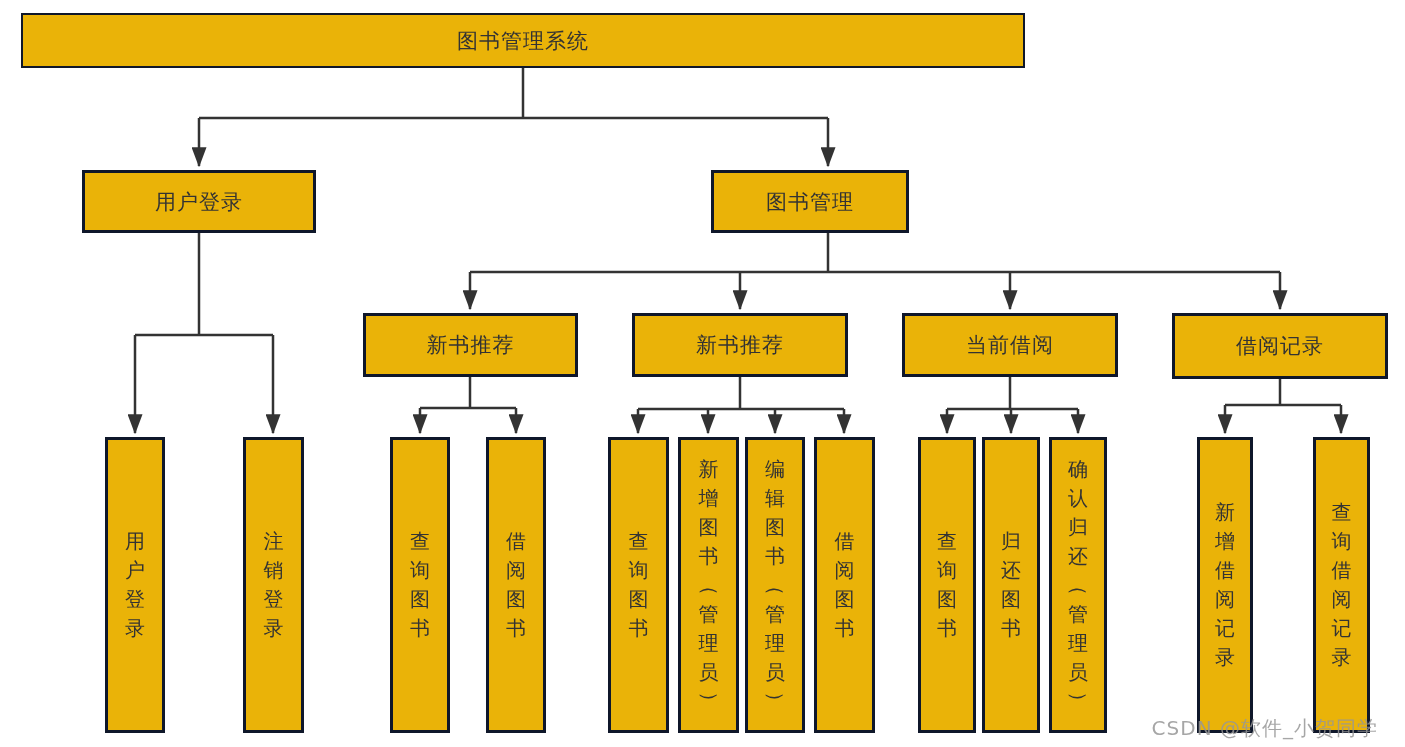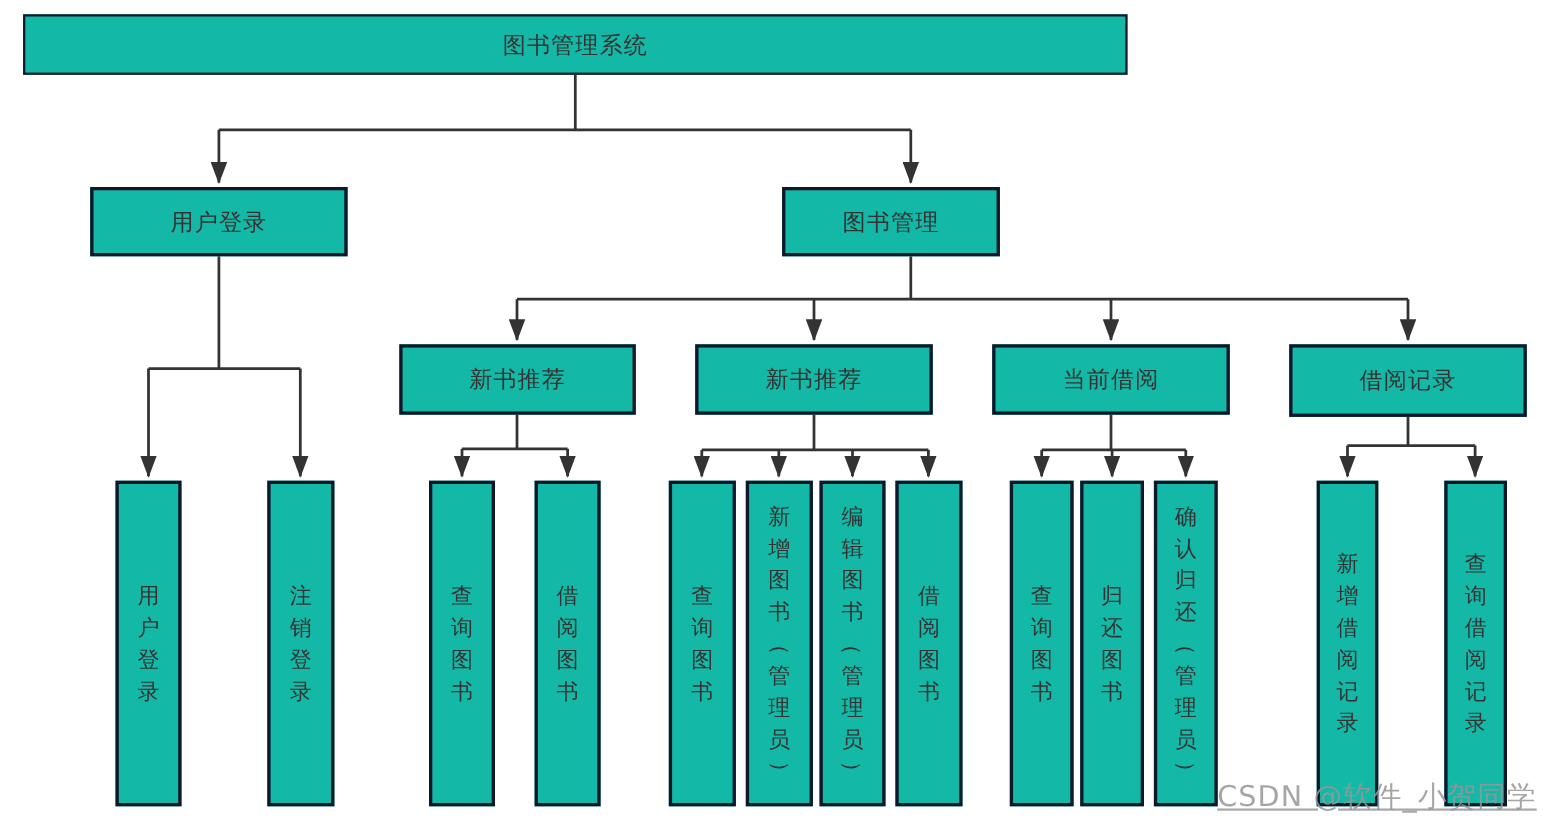--- a/index.html
+++ b/index.html
@@ -2,21 +2,21 @@
 <html><head>
 <meta charset="utf-8">
 <style>
   html,body{margin:0;padding:0;background:#fff;}
   #canvas{
     position:relative;width:1405px;height:747px;background:#fff;overflow:hidden;
     font-family:"DejaVu Sans","Liberation Sans",sans-serif;color:#333;
   }
   #wires{position:absolute;left:0;top:0;z-index:0;}
   .box{
-    position:absolute;box-sizing:border-box;background:#14b8a6;border:3px solid #0f172a;
+    position:absolute;box-sizing:border-box;background:#eab308;border:3px solid #0f172a;
     display:flex;align-items:center;justify-content:center;z-index:1;
   }
   .h-label{font-size:21px;letter-spacing:1px;white-space:nowrap;}
   
   #n-root{left:21px;top:13px;width:1004px;height:55px;border-width:2px;}
   
   #n-user-login{left:82px;top:170px;width:234px;height:63px;justify-content:center;}
   #n-book-mgmt{left:711px;top:170px;width:198px;height:63px;}
   
   #n-new-book{left:363px;top:313px;width:215px;height:64px;font-family:Liberation Serif, serif;}
@@ -36,22 +36,22 @@
   #lf-cb-query{left:918px;width:58px;}
   #lf-cb-return{left:982px;width:58px;}
   #lf-cb-confirm{left:1049px;width:58px;}
   #lf-rec-add{left:1197px;width:56px;}
   #lf-rec-query{left:1313px;width:57px;}
   
   .vtext{display:flex;flex-direction:column;align-items:center;justify-content:center;}
   .vtext span{display:block;font-size:20px;line-height:29px;height:29px;}
   .vtext span.rot{transform:rotate(90deg);}
   #watermark{
-    position:absolute;right:8px;bottom:5px;z-index:5;
-    font-size:26px;color:rgba(150,150,150,0.85);white-space:nowrap;letter-spacing:1px;text-decoration:underline;
+    position:absolute;right:27px;bottom:5px;z-index:5;
+    font-size:20px;color:rgba(150,150,150,0.85);white-space:nowrap;letter-spacing:1px;
   }
 </style>
 </head>
 <body>
 
 <div id="canvas">
 
   <svg id="wires" width="1405" height="747" viewBox="0 0 1405 747">
     <defs>
       <marker id="arw" viewBox="0 0 8 6" refX="7.5" refY="3" markerWidth="8" markerHeight="6" orient="auto">

